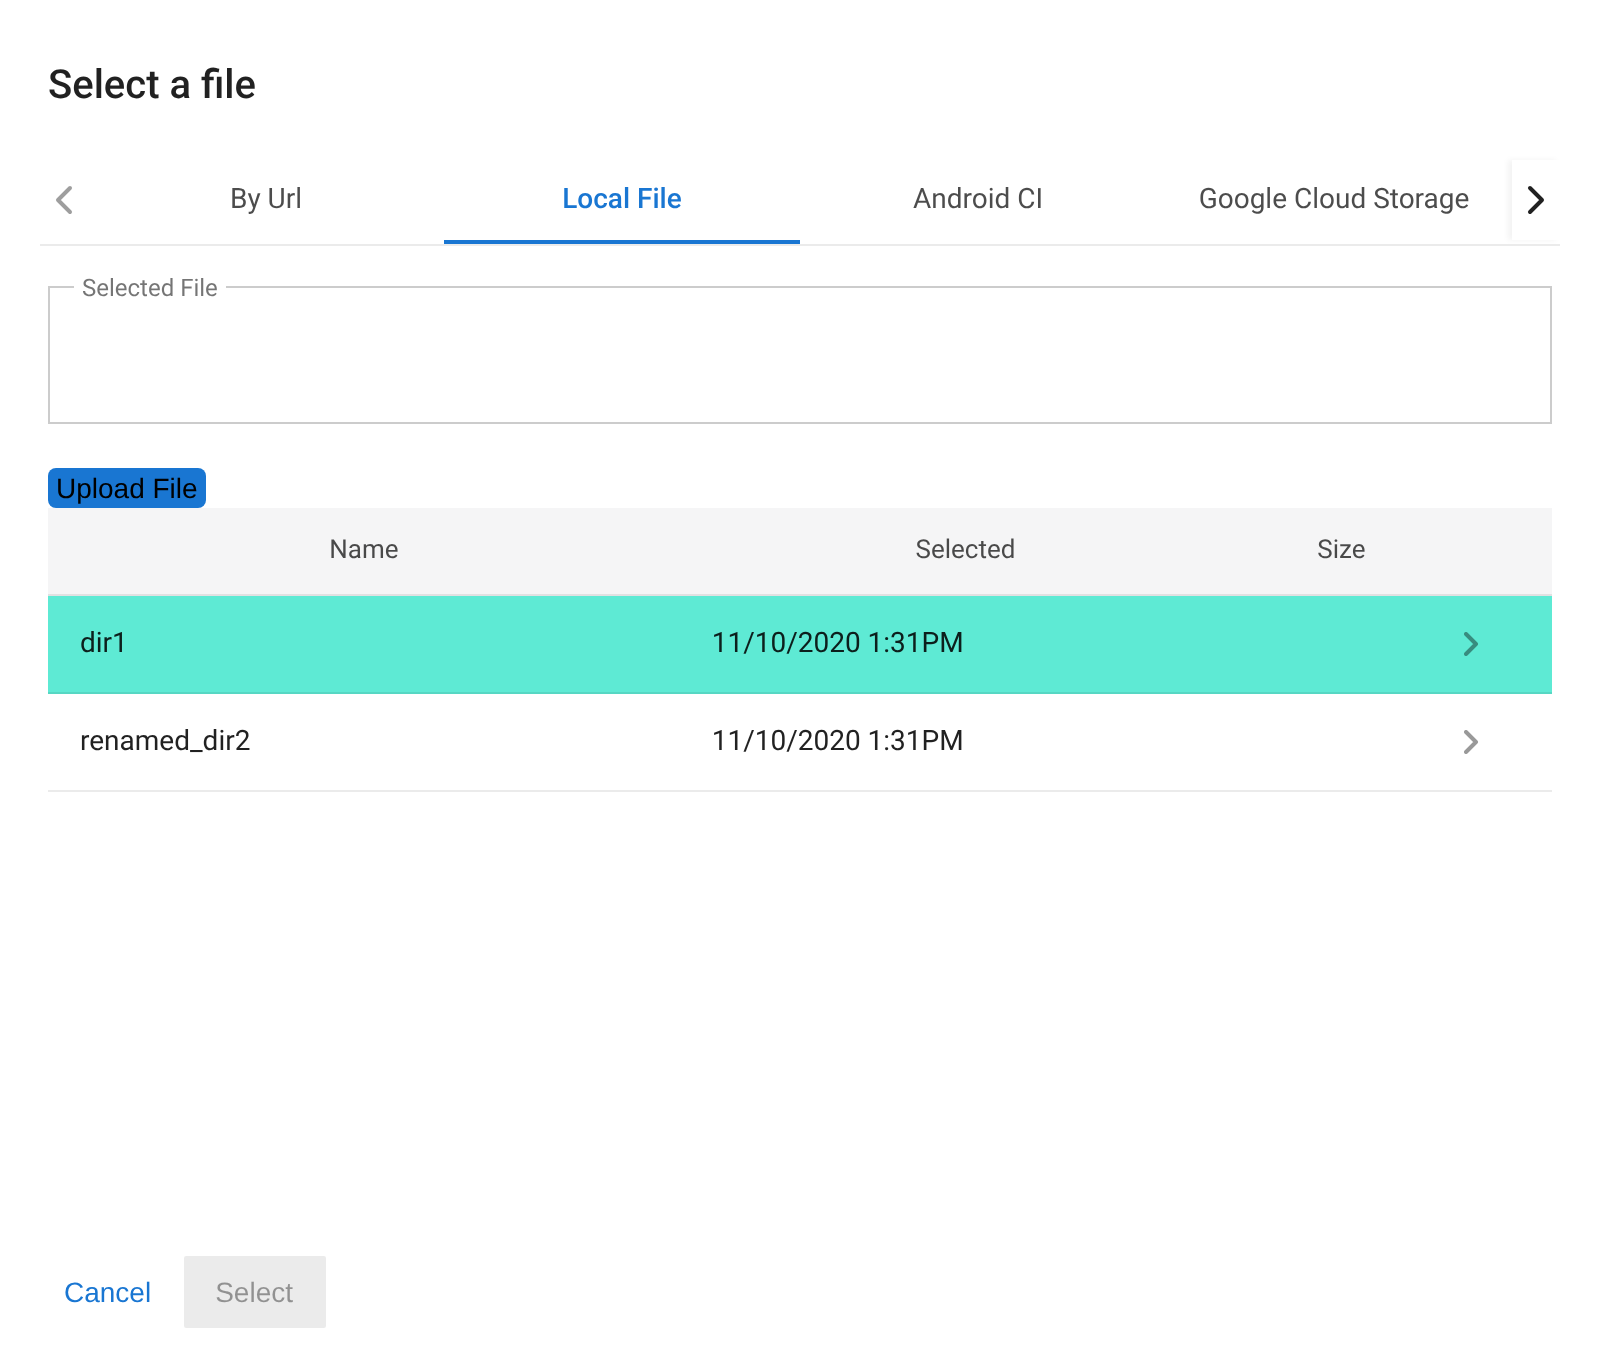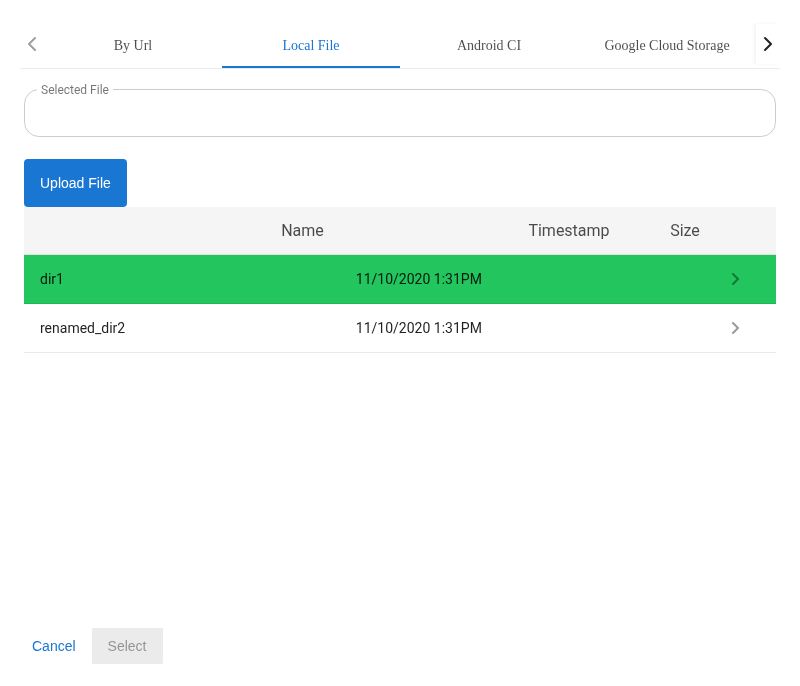--- a/index.html
+++ b/index.html
@@ -15,25 +15,24 @@
   .dialog {
     padding: 24px 24px 0 24px;
   }
   .dialog-title {
     font-size: 20px;
     font-weight: 500;
     margin: 6px 0 24px 0;
   }
   .tabs-wrapper {
     display: flex;
-    align-items: flex-start;
+    align-items: center;
     border-bottom: 1px solid rgba(0,0,0,0.08);
     margin-left: -4px;
     margin-right: -4px;
-    font-family: Liberation Serif, serif;
   }
   .tab-nav {
     width: 24px;
     height: 40px;
     display: flex;
     align-items: center;
     justify-content: center;
     cursor: pointer;
     color: rgba(0,0,0,0.38);
     flex: 0 0 auto;
@@ -60,81 +59,81 @@
     color: #1976d2;
     border-bottom-color: #1976d2;
     font-weight: 500;
   }
   .content {
     padding-top: 20px;
   }
   .outlined-field {
     position: relative;
     border: 1px solid rgba(0,0,0,0.2);
-    border-radius: 15px;
-    height: 48px;
+    border-radius: 0;
+    height: 69px;
     margin: 0 0 22px 0;
   }
   .outlined-field .floating-label {
     position: absolute;
     top: -0.6em;
     left: 12px;
     background: #fff;
     padding: 0 4px;
     font-size: 12px;
     color: rgba(0,0,0,0.54);
   }
   .upload-btn {
     background: #1976d2;
-    color: #ffffff;
+    color: #000000;
     border: none;
     border-radius: 4px;
-    padding: 0 16px;
-    height: 48px;
+    padding: 0 4px;
+    height: 20px;
     font-size: 14px;
     cursor: pointer;
   }
   .breadcrumb {
     margin: 12px 0 8px 16px;
   }
   .breadcrumb-link {
     color: #1976d2;
     text-decoration: underline;
     font-size: 14px;
     cursor: pointer;
   }
   .table {
     width: 100%;
     border-collapse: collapse;
   }
   .table thead tr {
     background: #f5f5f6;
   }
   .table th {
-    text-align: right;
+    text-align: center;
     font-weight: 400;
-    font-size: 16px;
+    font-size: 13px;
     color: rgba(0,0,0,0.7);
     padding: 14px 16px;
     border-bottom: 1px solid rgba(0,0,0,0.08);
   }
   .table td {
     padding: 16px 16px;
     font-size: 14px;
     border-bottom: 1px solid rgba(0,0,0,0.08);
     color: rgba(0,0,0,0.87);
   }
   .col-name { width: 42%; }
   .col-ts { width: 38%; }
   .col-size { width: 12%; }
   .col-action { width: 8%; text-align: right; }
   .table td.col-action { text-align: right; color: rgba(0,0,0,0.4); }
   .table tbody tr { cursor: pointer; }
   .table tbody tr.selected {
-    background: #22c55e;
+    background: #5eead4;
   }
   .dialog-actions {
     position: absolute;
     left: 24px;
     bottom: 22px;
     display: flex;
     align-items: center;
     gap: 8px;
   }
   .btn-text {
@@ -155,20 +154,21 @@
     border-radius: 1px;
     cursor: default;
   }
   svg { display: block; }
 </style>
 </head>
 <body>
 
 <div class="dialog">
 
+  <h2 class="dialog-title">Select a file</h2>
 
   <div class="tabs-wrapper">
     <div class="tab-nav left">
       <span>
         <svg width="10" height="16" viewBox="0 0 10 16">
             <path d="M8 2 L2 8 L8 14" stroke="currentColor" stroke-width="2" fill="none" stroke-linecap="round" stroke-linejoin="round"></path>
           </svg>
       </span>
     </div>
     <div class="tabs">
@@ -194,21 +194,21 @@
 
     <button class="upload-btn">
       <span>Upload File</span>
     </button>
 
 
     <table class="table">
       <thead>
         <tr>
           <th class="col-name">Name</th>
-          <th class="col-ts">Timestamp</th>
+          <th class="col-ts">Selected</th>
           <th class="col-size">Size</th>
           <th class="col-action"></th>
         </tr>
       </thead>
       <tbody>
         <tr class="selected">
           <td class="col-name">dir1</td>
           <td class="col-ts">11/10/2020 1:31PM</td>
           <td class="col-size"></td>
           <td class="col-action">

